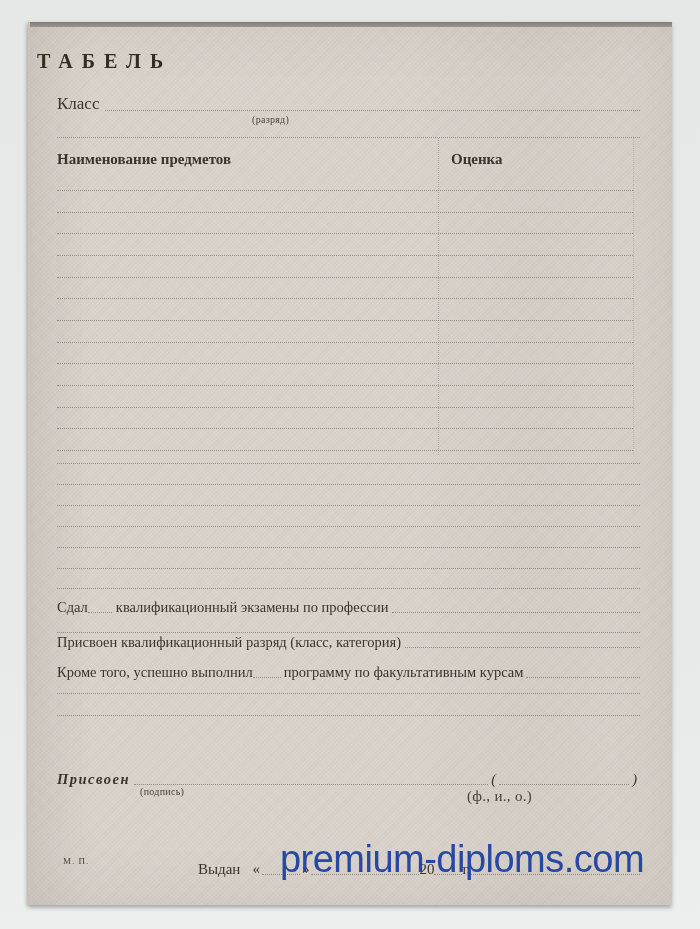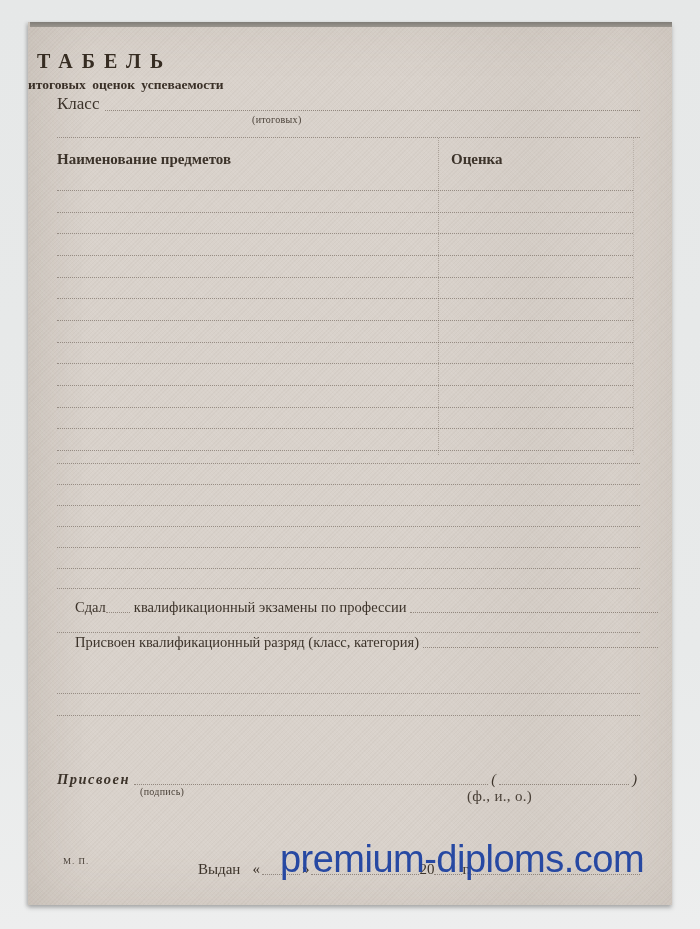--- a/index.html
+++ b/index.html
@@ -28,21 +28,21 @@
   .dots{flex:1 1 auto;border-bottom:1.5px dotted rgba(109,97,86,.65);margin-bottom:3px;height:0;}
   .dots.fixed{flex:0 0 auto;}
   .hline{height:0;border-bottom:1.5px dotted rgba(109,97,86,.6);}
   .vline{width:0;border-left:1px dotted rgba(109,97,86,.42);}
   .klass-row{left:29px;width:583px;top:72px;font-size:17px;}
   .klass-row .lbl{margin-right:6px;}
   .hint{font-size:10px;color:#4a4138;letter-spacing:.3px;}
   .profile-hint{left:224px;width:200px;top:92px;}
   .hdr-subjects{left:29px;width:330px;top:129px;font-size:15px;font-weight:700;}
   .hdr-grade{left:423px;width:180px;top:129px;font-size:15px;font-weight:600;}
-  .bodytext{font-size:14.5px;margin-left:18px;}
+  .bodytext{font-size:14.5px;}
   .sdal-row{left:29px;width:583px;top:577px;}
   .prisvoen-row{left:29px;width:583px;top:612px;}
   .krome-row{left:29px;width:583px;top:642px;}
   .director-row{left:29px;width:583px;top:749px;font-size:14.5px;}
   .director-lbl{font-weight:bold;font-style:italic;letter-spacing:1.5px;margin-right:4px;}
   .paren{padding:0 3px;font-style:italic;}
   .podpis-hint{left:112px;width:160px;top:764px;}
   .fio-hint{left:439px;width:160px;top:766px;font-size:15px;}
   .mp{left:35px;top:834px;font-size:9px;letter-spacing:1px;color:#4a4138;}
   .vydan-row{left:170px;width:442px;top:839px;font-size:15px;}
@@ -58,27 +58,26 @@
 </style>
 </head>
 <body>
 
 <div class="scan-bg"></div>
 
 <div class="paper">
   <div class="top-edge"></div>
 
   <div class="abs center title">ТАБЕЛЬ</div>
-  <div class="abs center subtitle">итоговых оценок успеваемости</div>
 
   <div class="abs row klass-row">
     <span class="lbl">Класс</span>
     <span class="dots"></span>
   </div>
-  <div class="abs center hint profile-hint">(итоговых)</div>
+  <div class="abs center hint profile-hint">(разряд)</div>
 
   <div class="abs center hdr-subjects">Наименование предметов</div>
   <div class="abs center hdr-grade">Оценка</div>
 
   <div id="rules">
       <div class="abs hline" style="left: 29px; width: 583px; top: 115px;"></div>
       <div class="abs hline" style="left: 29px; width: 576px; top: 168px;"></div>
       <div class="abs hline" style="left: 29px; width: 576px; top: 189.7px;"></div>
       <div class="abs hline" style="left: 29px; width: 576px; top: 211.3px;"></div>
       <div class="abs hline" style="left: 29px; width: 576px; top: 233px;"></div>
@@ -111,20 +110,26 @@
     <span class="dots fixed" style="width:24px;"></span>
     <span style="padding:0 4px;">квалификационный экзамены по профессии</span>
     <span class="dots"></span>
   </div>
 
   <div class="abs row bodytext prisvoen-row">
     <span style="padding-right:4px;">Присвоен квалификационный разряд (класс, категория)</span>
     <span class="dots"></span>
   </div>
 
+  <div class="abs row bodytext krome-row">
+    <span>Кроме того, успешно выполнил</span>
+    <span class="dots fixed" style="width:28px;"></span>
+    <span style="padding:0 3px;">программу по факультативным курсам</span>
+    <span class="dots"></span>
+  </div>
 
   <div class="abs row director-row">
     <span class="director-lbl">Присвоен</span>
     <span class="dots"></span>
     <span class="paren">(</span>
     <span class="dots fixed" style="width:130px;"></span>
     <span class="paren">)</span>
   </div>
   <div class="abs center hint podpis-hint">(подпись)</div>
   <div class="abs center hint fio-hint">(ф., и., о.)</div>

